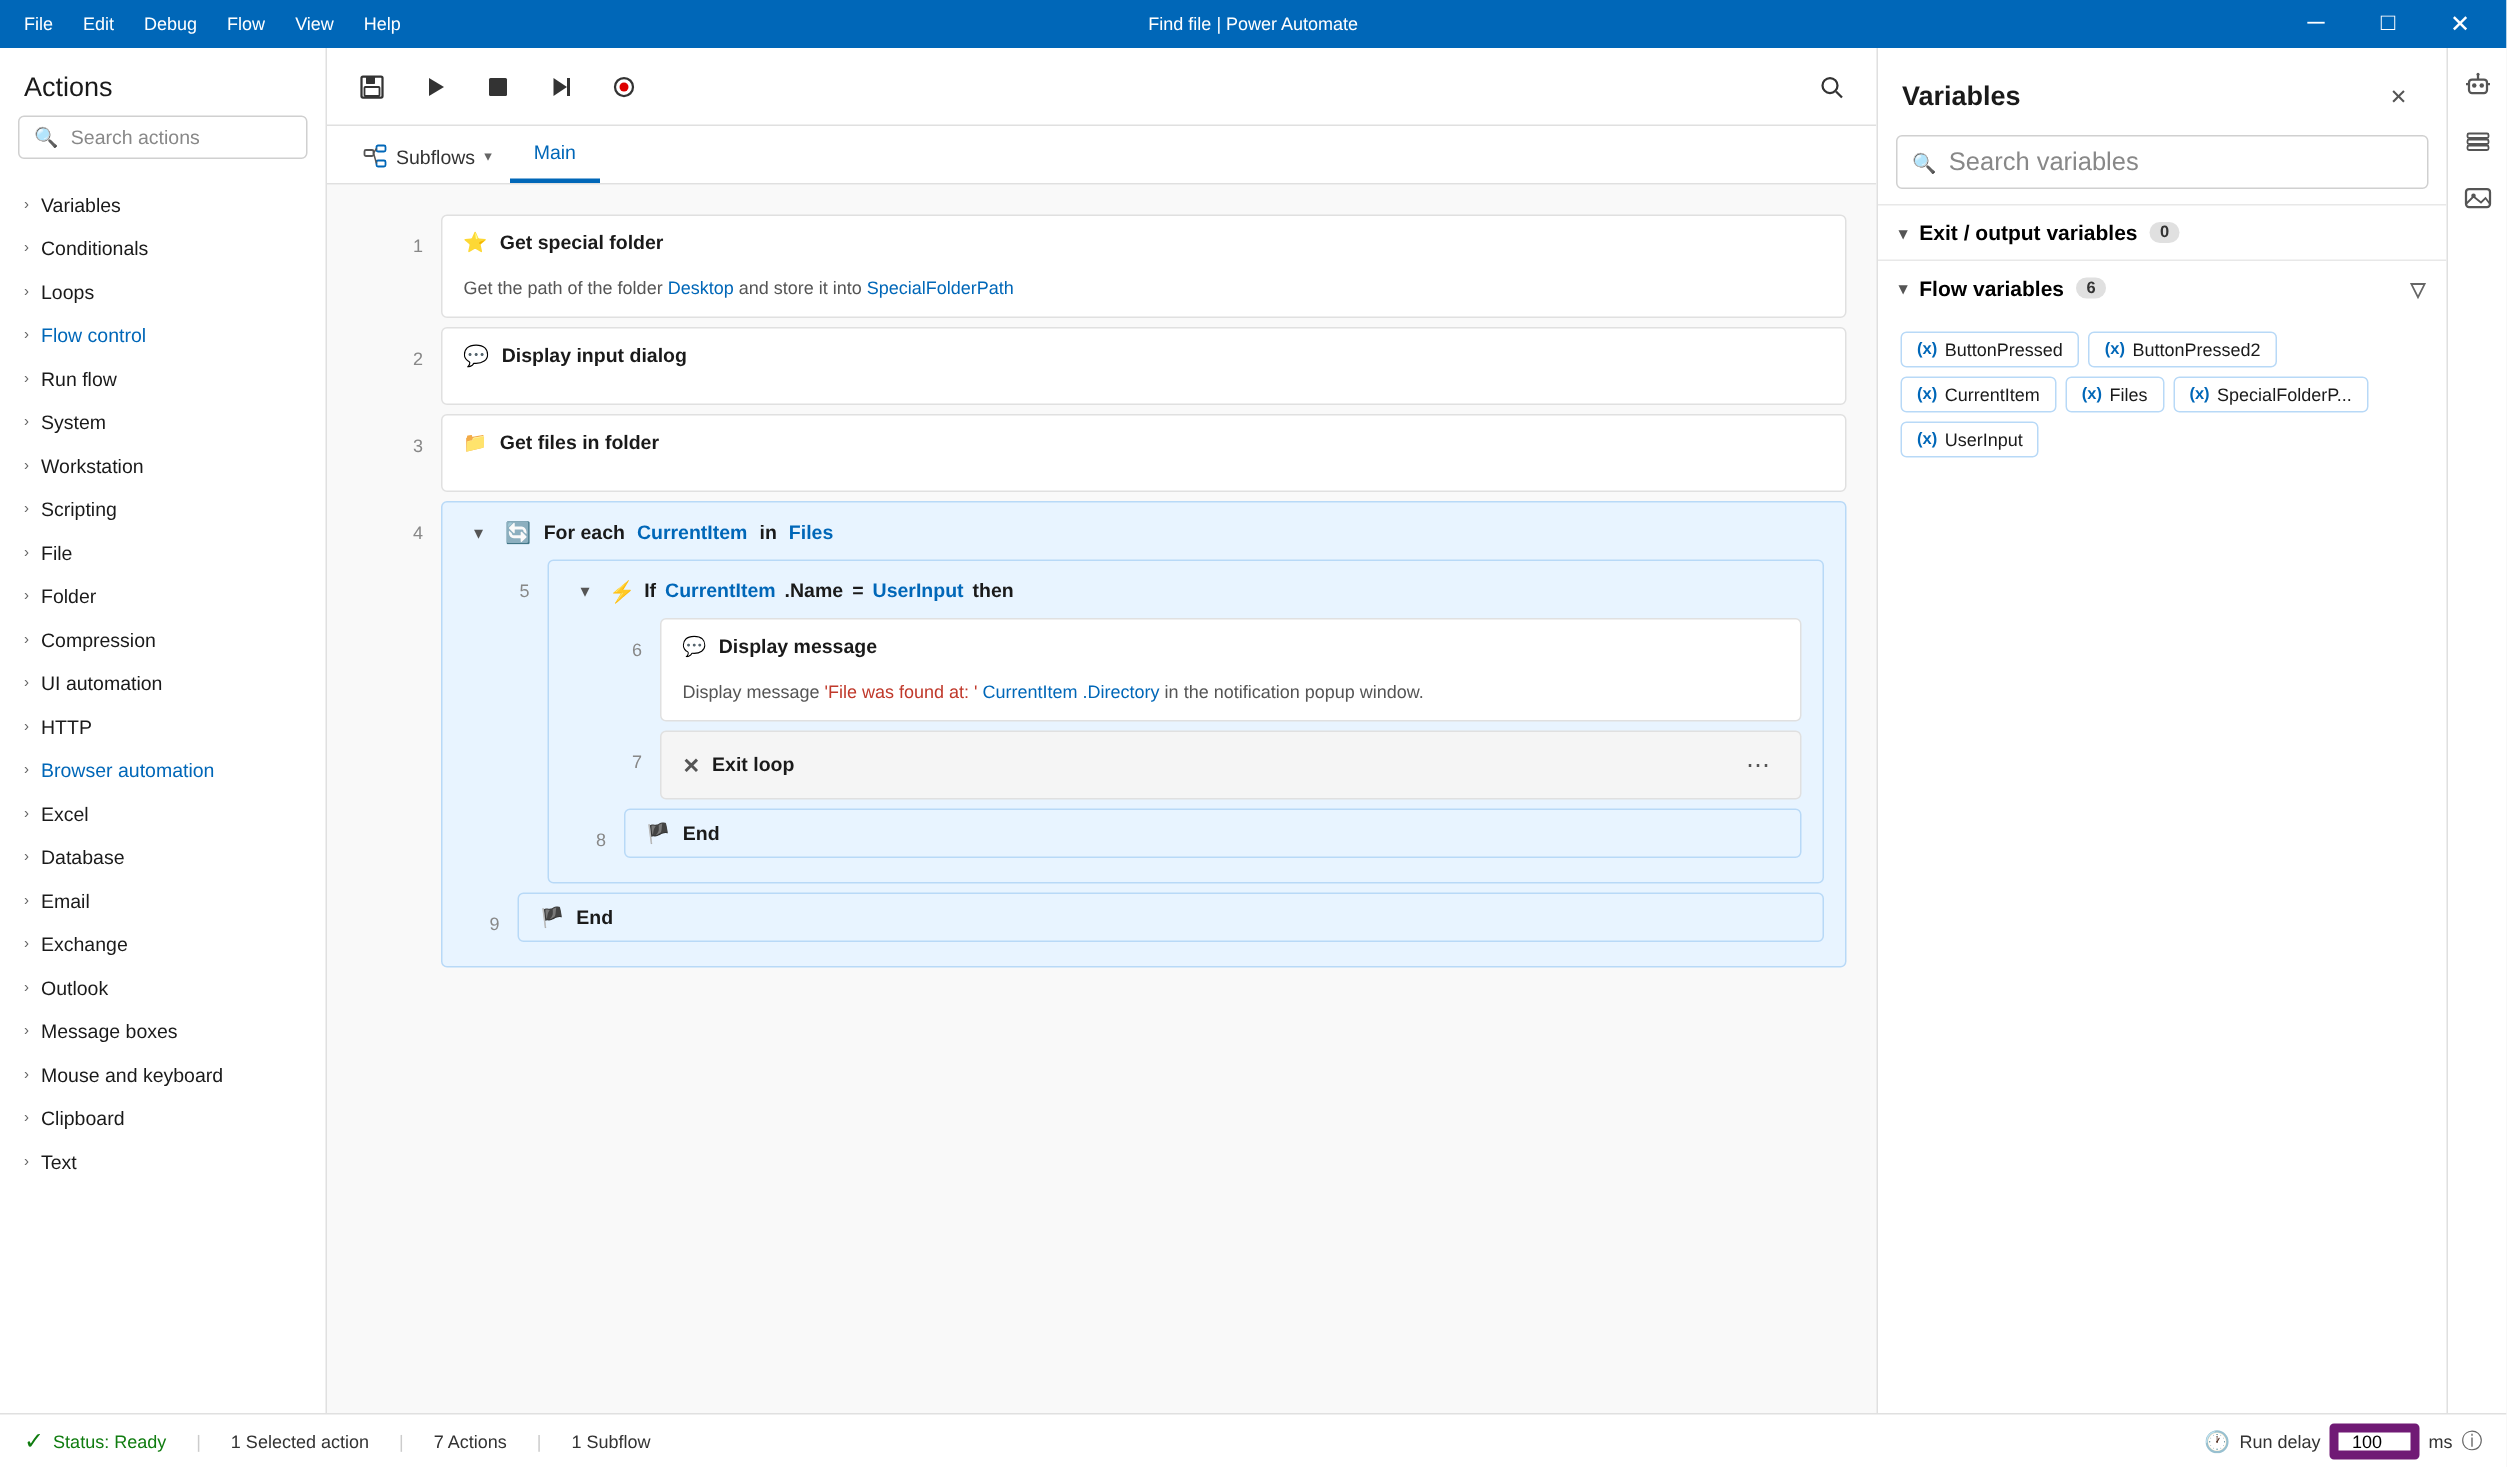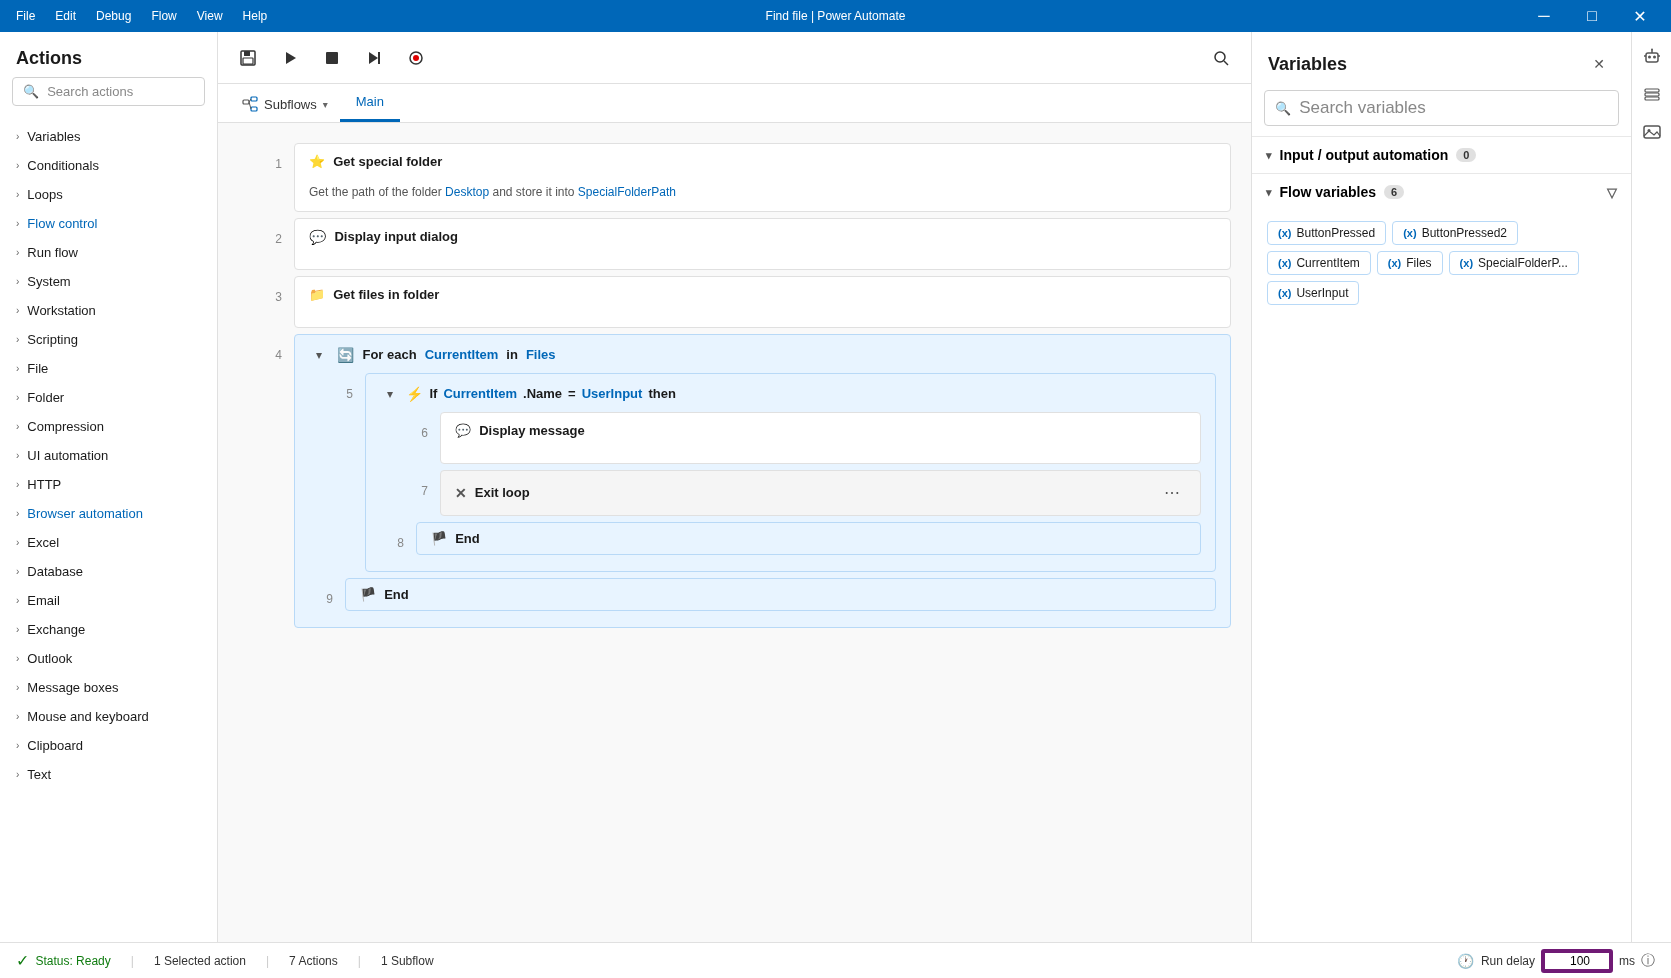--- a/index.html
+++ b/index.html
@@ -34,21 +34,21 @@
     
     .actions-panel {
       width: 218px;
       background: white;
       border-right: 1px solid #e0e0e0;
       display: flex;
       flex-direction: column;
     }
     .actions-title {
       font-size: 18px;
-      font-weight: 700;
+      font-weight: 400;
       padding: 16px 16px 8px;
       color: #1a1a1a;
     }
     .search-box {
       margin: 0 12px 12px;
       padding: 6px 10px;
       border: 1px solid #d0d0d0;
       border-radius: 4px;
       font-size: 13px;
       display: flex;
@@ -376,22 +376,22 @@
     .status-divider {
       color: #ccc;
     }
     .run-delay {
       display: flex;
       align-items: center;
       gap: 6px;
       margin-left: auto;
     }
     .run-delay input {
-      width: 72px; height: 24px;
-      border: 4px solid #701a75;
+      width: 60px; height: 24px;
+      border: 6px solid #701a75;
       border-radius: 3px;
       text-align: right;
       padding: 0 4px;
       font-size: 12px;
     }
     .info-icon {
       color: #666; font-size: 14px; cursor: pointer;
     }
 
     .var-label { color: #0067b8; }
@@ -642,20 +642,23 @@
                     </div>
                     <div class="if-inner">
 
                       <div class="flow-step">
                         <div class="step-number">6</div>
                         <div class="step-card">
                           <div class="step-title">
                             <span>💬</span>
                             <span>Display message</span>
                           </div>
+                          <div class="step-desc">
+                            Display message <span class="str-label">'File was found at: '</span> <span class="var-label">CurrentItem</span> <span class="var-label">.Directory</span> in the notification popup window.
+                          </div>
                         </div>
                       </div>
 
                       <div class="flow-step">
                         <div class="step-number">7</div>
                         <div class="exit-card" style="flex:1;">
                           <div style="display:flex;align-items:center;gap:8px;">
                             <span style="font-size:14px;color:#555;">✕</span>
                             <span>Exit loop</span>
                           </div>
@@ -703,21 +706,21 @@
       <button class="var-close">✕</button>
     </div>
     <div class="var-search">
       <span style="font-size:13px;color:#666;">🔍</span>
       <span style="color:#888;font-size:17px;">Search variables</span>
     </div>
 
     <div class="var-section">
       <div class="var-section-header">
         <span style="font-size:11px;color:#555;">▾</span>
-        <span>Input / output automation</span>
+        <span>Exit / output variables</span>
         <span class="badge">0</span>
       </div>
     </div>
 
     <div class="var-section flow-vars-section">
       <div class="var-section-header">
         <span style="font-size:11px;color:#555;">▾</span>
         <span>Flow variables</span>
         <span class="badge">6</span>
         <span class="filter-icon">▽</span>

